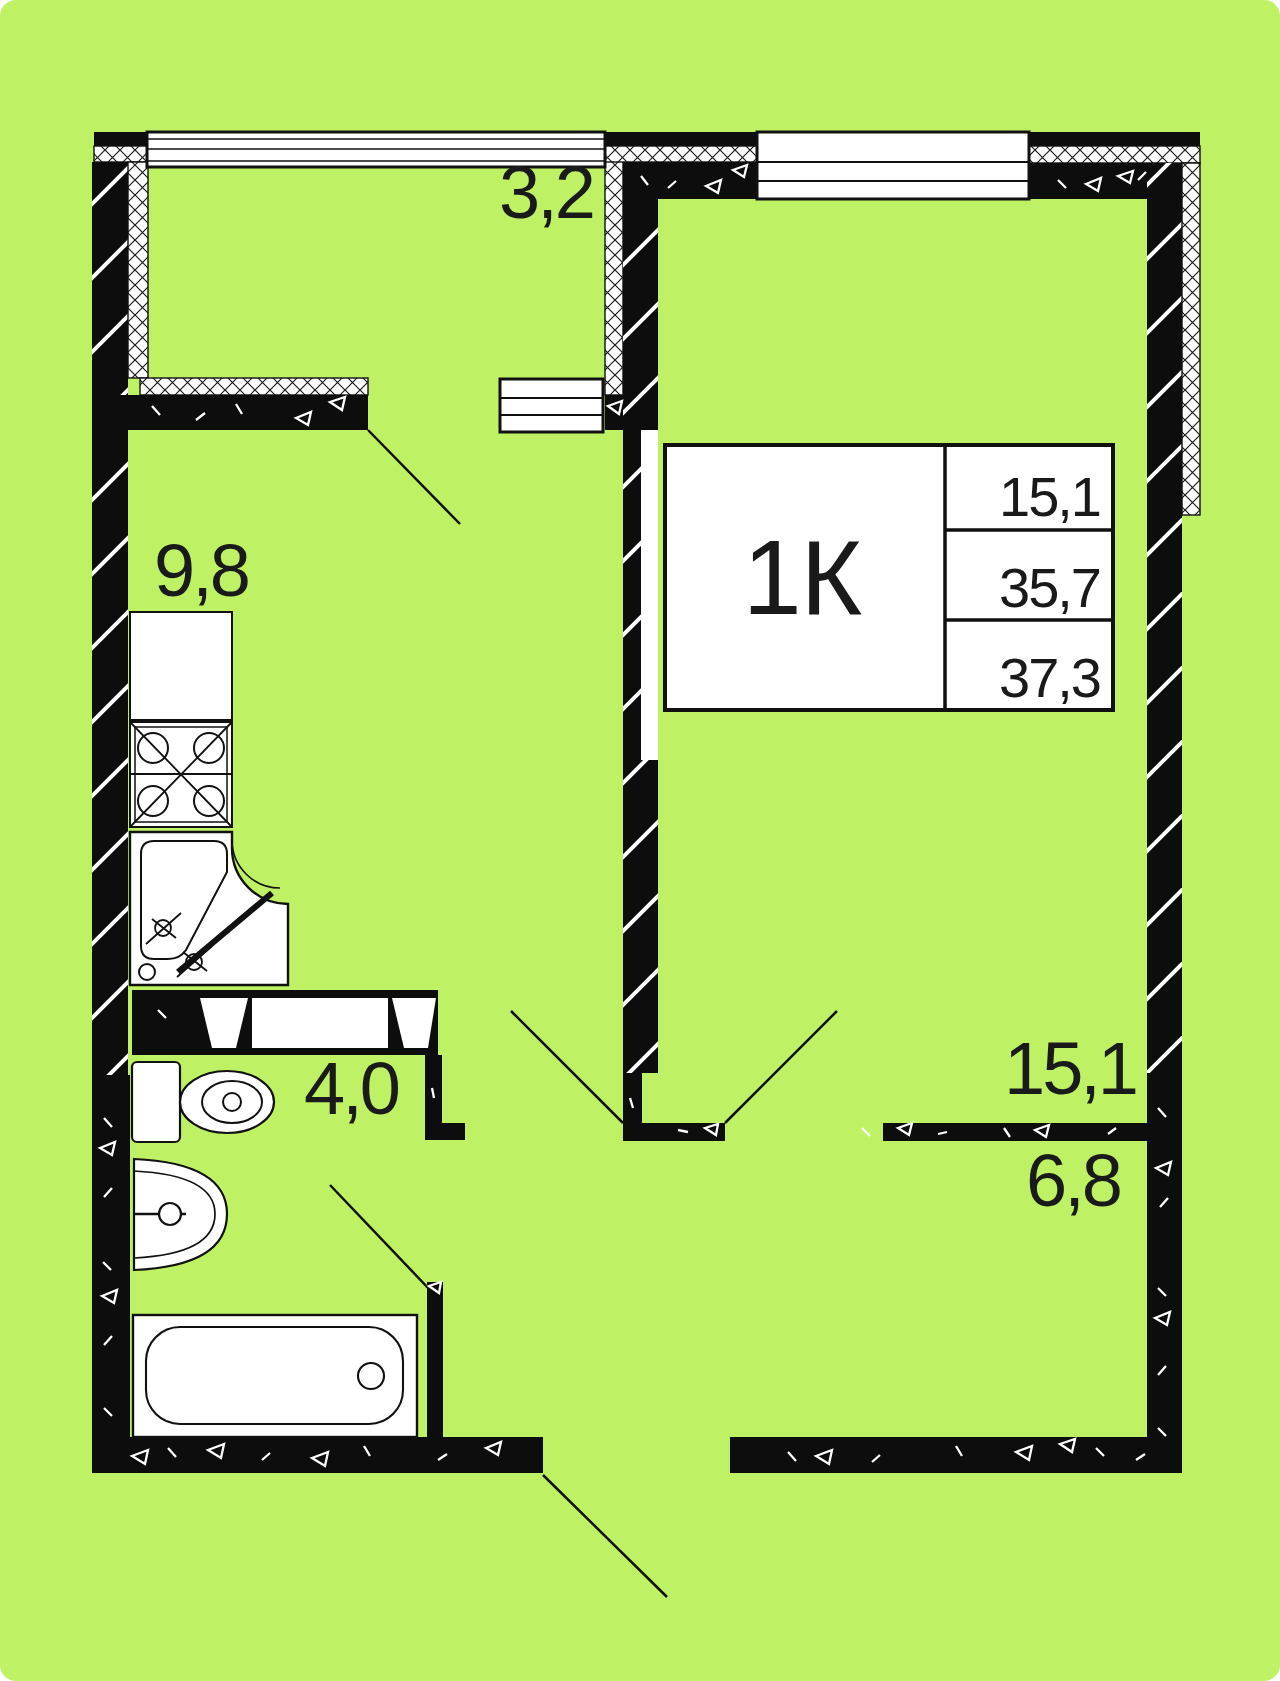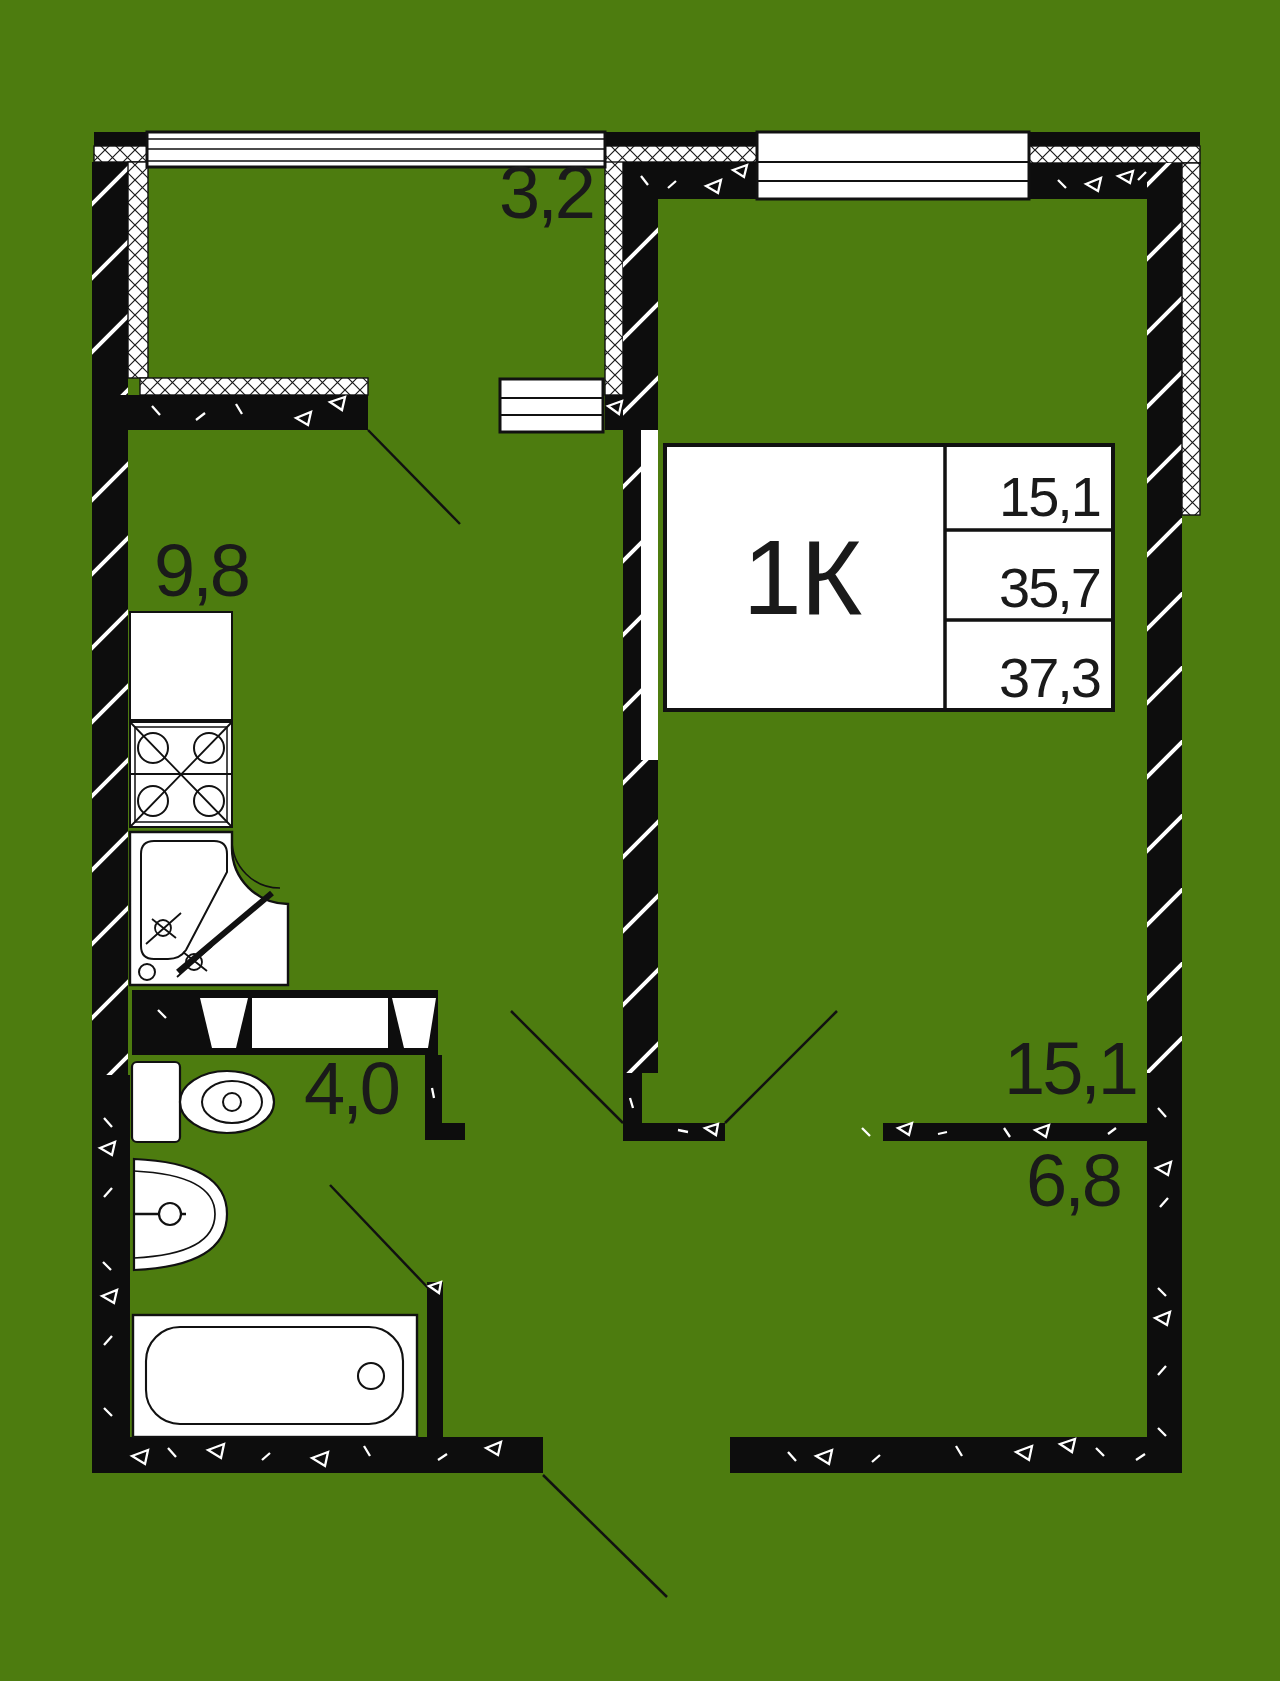--- a/index.html
+++ b/index.html
@@ -1,17 +1,17 @@
 <!DOCTYPE html>
 <html><head>
 <meta charset="utf-8">
 <style>
   html,body{margin:0;padding:0;background:#ffffff;}
-  #stage{position:relative;width:1280px;height:1681px;background:#4d7c0f;overflow:hidden;
-         font-family:"Liberation Sans", sans-serif;}
+  #stage{position:relative;width:1280px;height:1681px;background:#bef264;overflow:hidden;
+         font-family:"Liberation Sans", sans-serif;border-radius:16px;}
   svg{display:block}
   text{fill:#1a1a1a;font-family:"Liberation Sans", sans-serif;}
   .room-label{font-size:74px;letter-spacing:-3px;}
   .tb-num{font-size:56px;letter-spacing:-2px;}
   .tb-type{font-size:106px;letter-spacing:-1px;}
 </style>
 </head>
 <body>
 
 <div id="stage">

